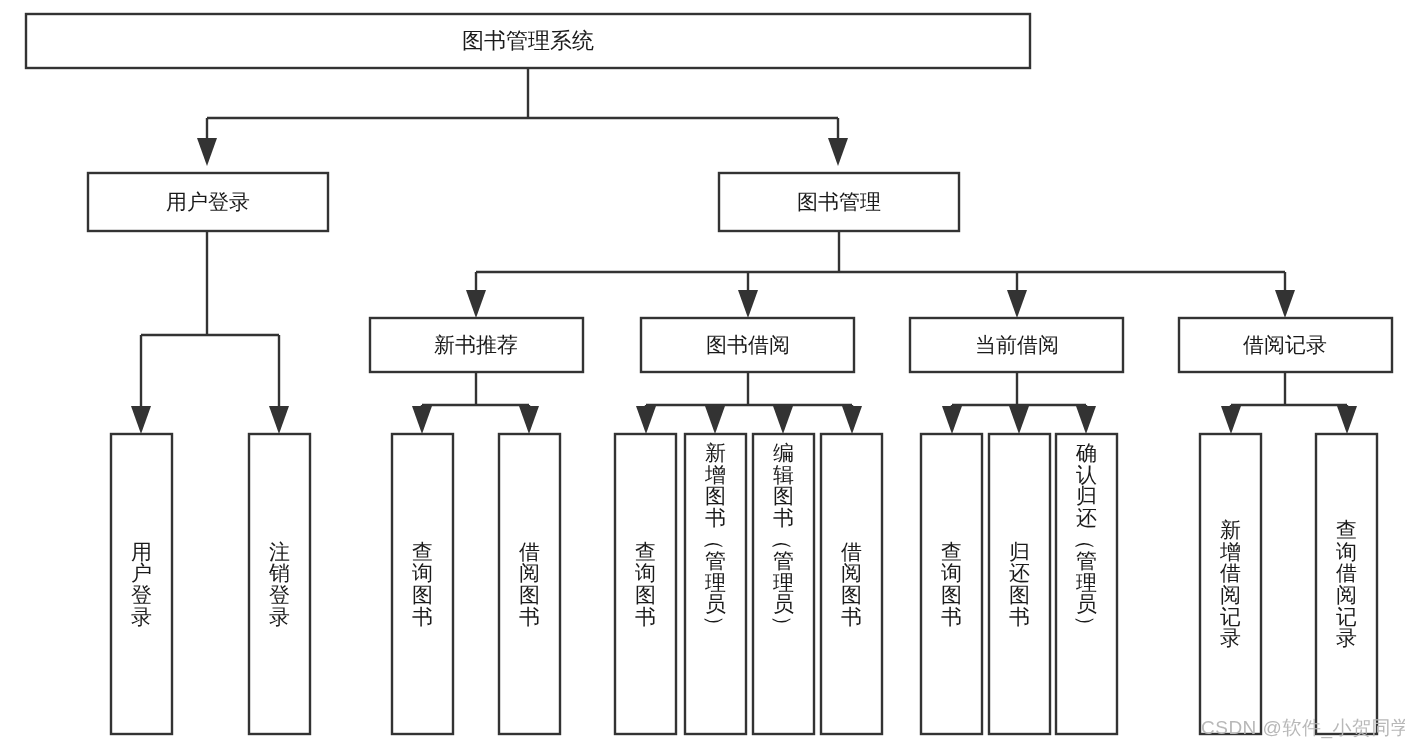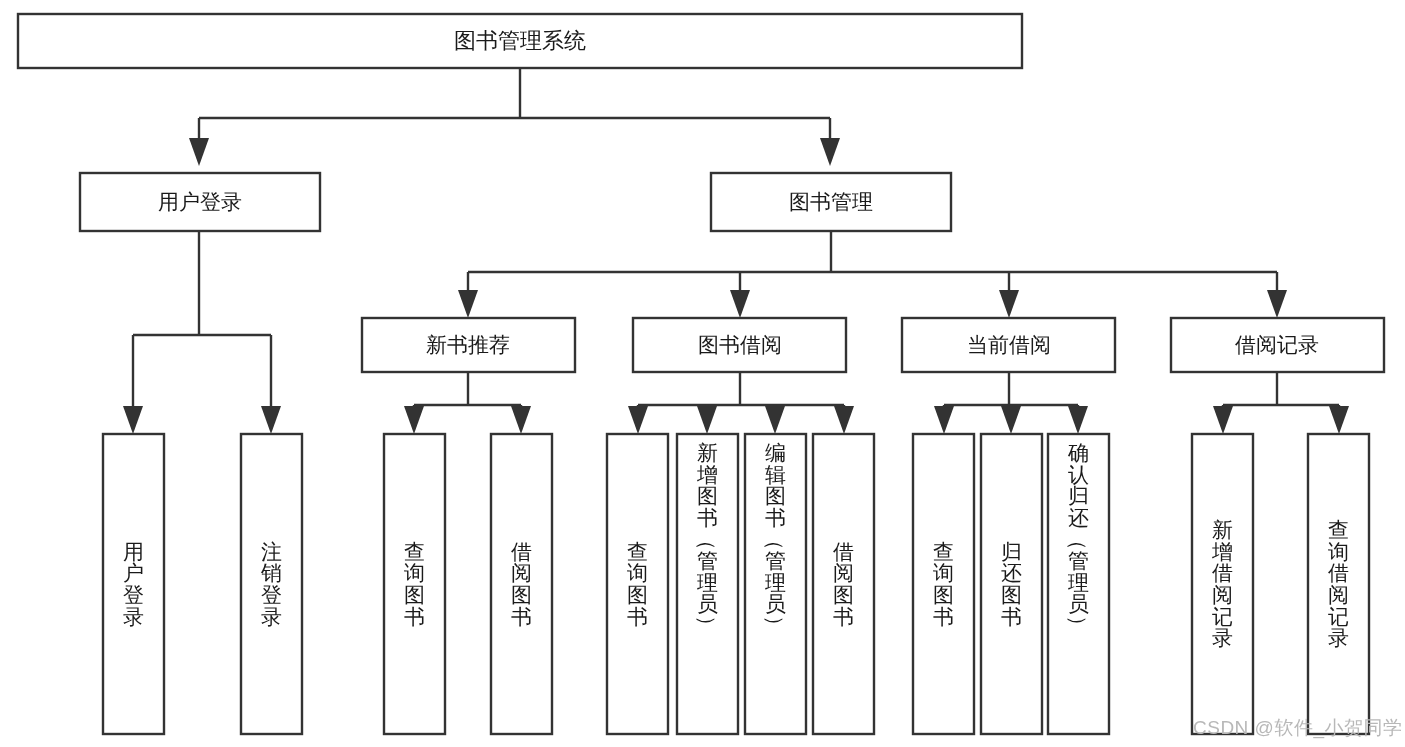--- a/index.html
+++ b/index.html
@@ -11,20 +11,21 @@
     width: 1405px;
     height: 747px;
     font-family: "Liberation Sans", "DejaVu Sans", sans-serif;
     overflow: hidden;
   }
   #diagram-root {
     position: relative;
     width: 1188px;
     height: 747px;
     background: #ffffff;
+    margin-left: 8px;
   }
   svg#flow-svg {
     position: absolute;
     left: 0;
     top: 0;
     width: 1405px;
     height: 747px;
   }
   .node-rect {
     fill: #ffffff;

